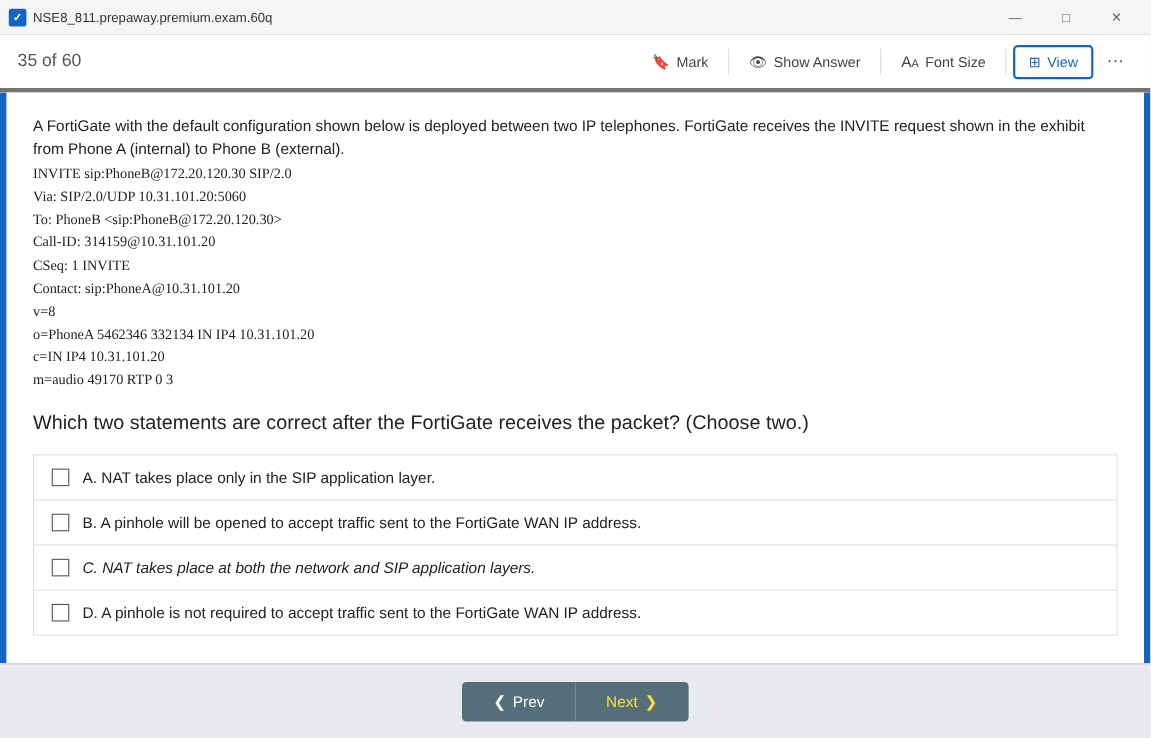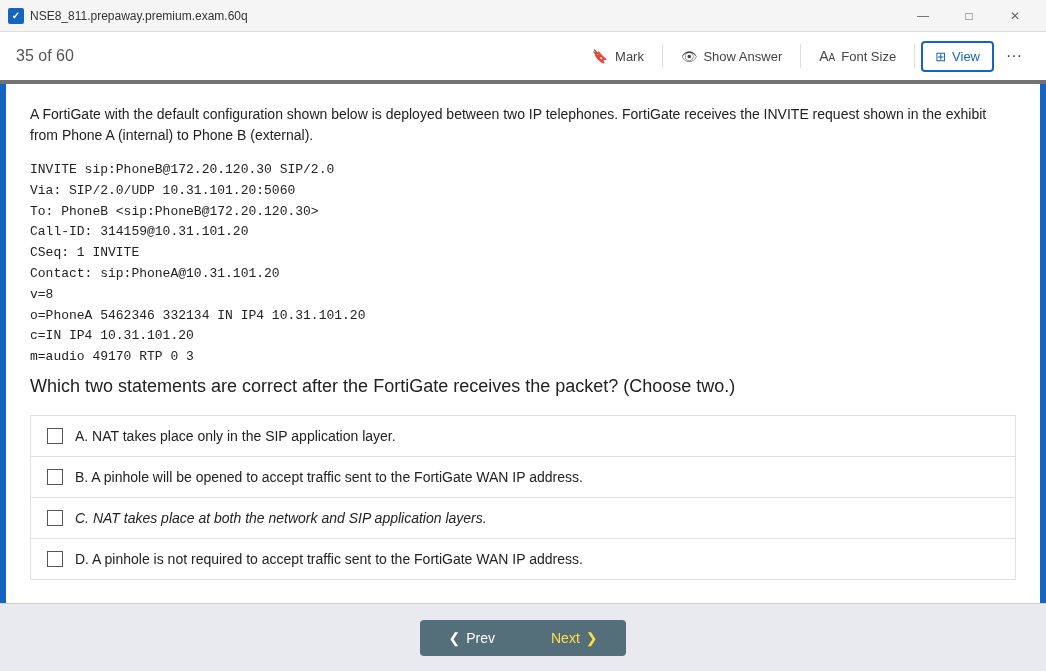--- a/index.html
+++ b/index.html
@@ -70,28 +70,28 @@
     .left-accent {
       width: 6px; background: #1565c0; flex-shrink: 0;
     }
 
     
     .content {
       flex: 1; background: white; padding: 20px 24px; overflow-y: auto;
     }
 
     .question-text {
-      font-size: 14px; color: #222; line-height: 1.5; margin-bottom: 14px;
+      font-size: 14px; color: #222; line-height: 1.5; margin-bottom: 2px;
     }
 
     .code-block {
-      font-family: Liberation Mono, monospace;
+      font-family: Liberation Serif, serif;
       font-size: 13px; color: #222;
       line-height: 1.6;
-      margin-bottom: 8px;
+      margin-bottom: 18px;
       background: white;
     }
 
     .question-prompt {
       font-size: 18px; color: #222; margin-bottom: 18px;
     }
 
     
     .answer-choice {
       display: flex; align-items: flex-start;

